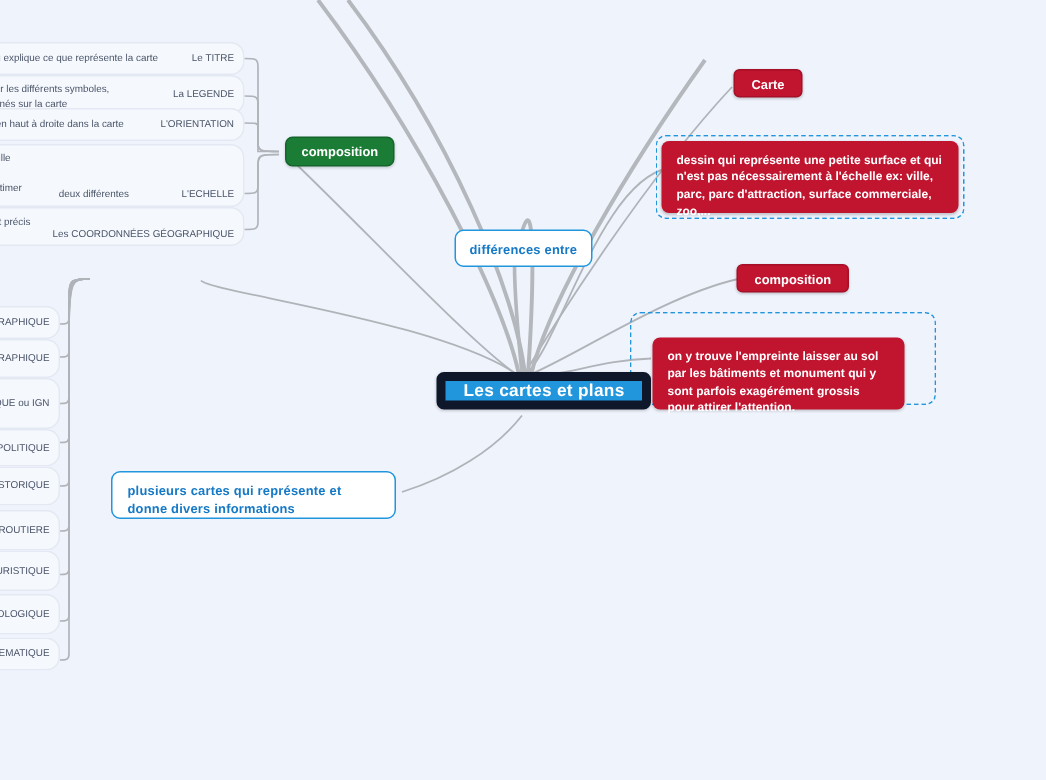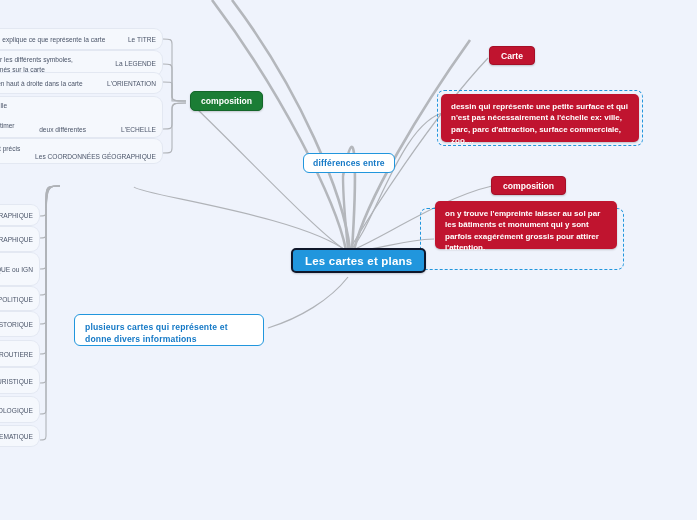--- a/index.html
+++ b/index.html
@@ -27,21 +27,21 @@
     position: absolute;
     box-sizing: border-box;
     display: flex;
     align-items: center;
     white-space: pre;
   }
 
   
   .root {
     background: #2196dd;
-    border: 2px solid #0f172a;
+    border: 6px solid #0f172a;
     border-radius: 5px;
     color: #ffffff;
     font-weight: bold;
     font-size: 11.5px;
     letter-spacing: .2px;
     padding: 0 12px;
     box-shadow: 0 1px 2px rgba(0,0,0,.18);
   }
 
   
@@ -241,30 +241,30 @@
   </div>
   <div class="leaf-row plain" style="left:-26px; top:396px; width:66px; height:27px;">
     <span class="lbl right">ETEOROLOGIQUE</span>
   </div>
   <div class="leaf-row plain" style="left:-26px; top:425px; width:66px; height:22px;">
     <span class="lbl right">rte THEMATIQUE</span>
   </div>
 
   <div class="node green" style="left:190px; top:91px; height:20px;">composition</div>
 
-  <div class="node blue-outline" style="left:303px; top:153px; height:20px;">différences entre</div>
+  <div class="node blue-outline" style="left:303px; top:153px; height:25px;">différences entre</div>
 
 
   <div class="node red" style="left:489px; top:46px; height:19px;">Carte</div>
 
   <div class="node red" style="left:491px; top:176px; height:19px;">composition</div>
 
   <div class="node blue-outline multiline" style="left:74px; top:314px; width:190px; height:32px;">plusieurs cartes qui représente et donne divers informations</div>
 
   <div class="selection" style="left:437px; top:90px; width:206px; height:56px;"></div>
   <div class="red-para" style="left:441px; top:94px; width:198px; height:48px;">dessin qui représente une petite surface et qui n'est pas nécessairement à l'échelle ex: ville, parc, parc d'attraction, surface commerciale, zoo,...</div>
 
   <div class="selection" style="left:420px; top:208px; width:204px; height:62px;"></div>
-  <div class="red-para" style="left:435px; top:201px; width:182px; height:48px;">on y trouve l'empreinte laisser au sol par les bâtiments et monument qui y sont parfois exagérément grossis pour attirer l'attention.</div>
+  <div class="red-para" style="left:435px; top:225px; width:168px; height:48px;">on y trouve l'empreinte laisser au sol par les bâtiments et monument qui y sont parfois exagérément grossis pour attirer l'attention.</div>
 
   <div class="node root" style="left:291px; top:248px; height:25px;">Les cartes et plans</div>
 
 </div>
 
 </body></html>

